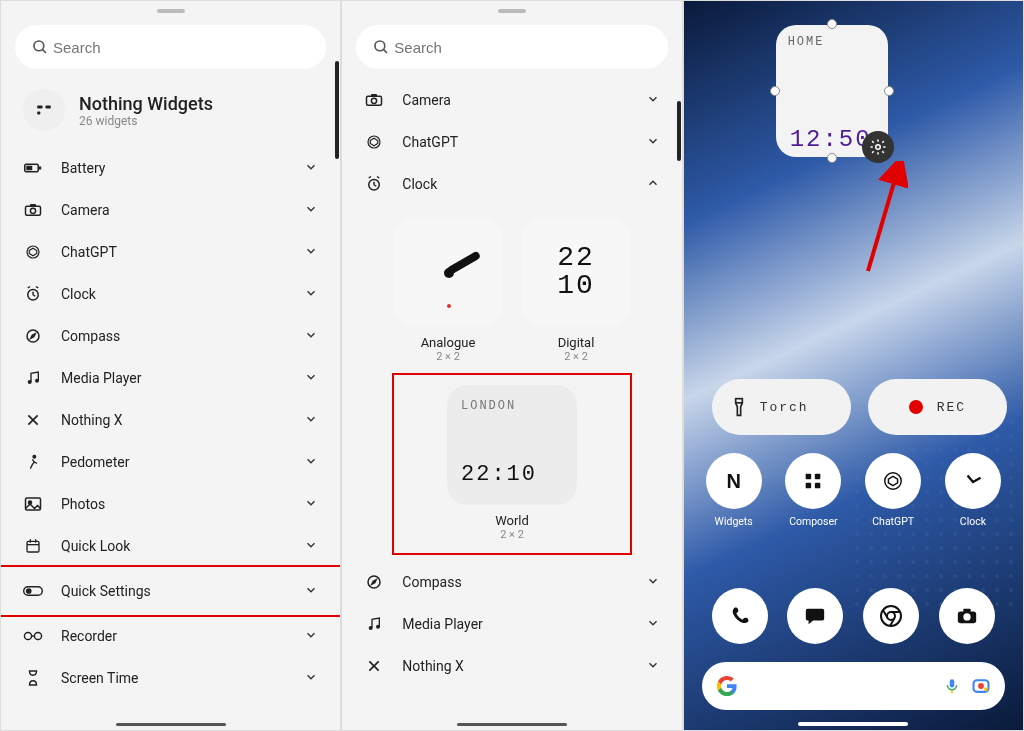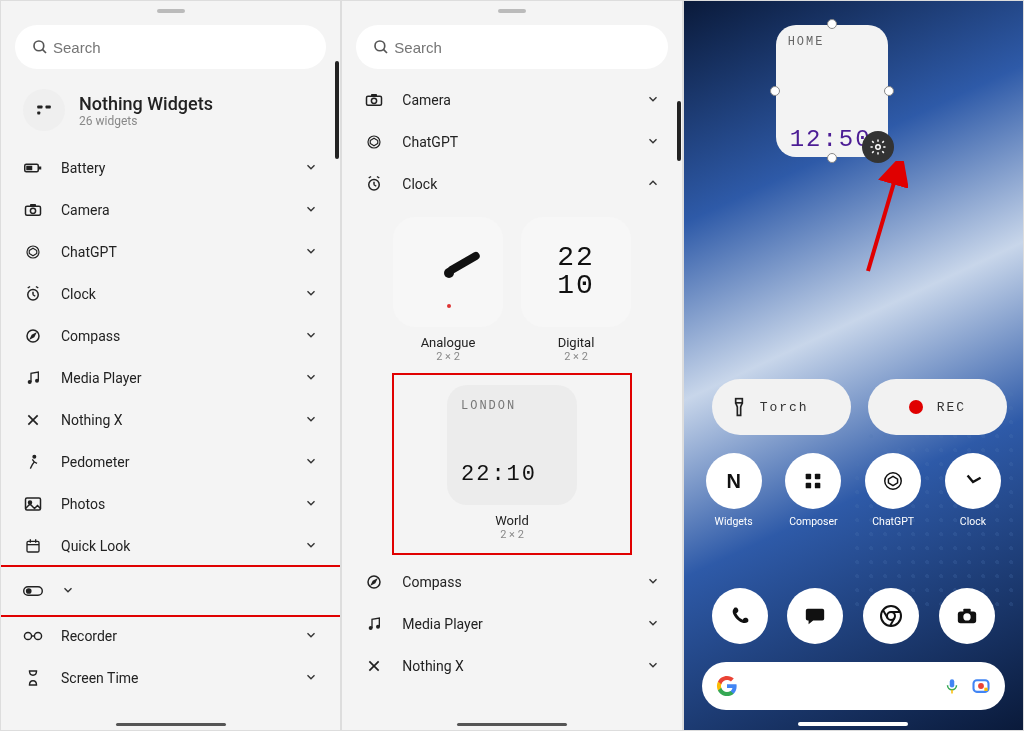--- a/index.html
+++ b/index.html
@@ -353,20 +353,21 @@
             <polyline points="6 9 12 15 18 9"></polyline>
           </svg></span>
     </div>
     <div class="row highlight-red" style="height:48px;">
       <span class="ricon">
           <svg width="20" height="12" viewBox="0 0 28 14">
             <rect x="1" y="1" width="26" height="12" rx="6" fill="none" stroke="#222" stroke-width="2"></rect>
             <circle cx="8" cy="7" r="4" fill="#222"></circle>
           </svg>
         </span>
+      <span class="label">Quick Settings</span>
       <span class="chev"><svg width="14" height="14" viewBox="0 0 24 24" fill="none" stroke="#333" stroke-width="2.4">
             <polyline points="6 9 12 15 18 9"></polyline>
           </svg></span>
     </div>
     <div class="row">
       <span class="ricon">
           <svg width="20" height="12" viewBox="0 0 28 14" fill="none" stroke="#222" stroke-width="2">
             <circle cx="7" cy="7" r="5"></circle>
             <circle cx="21" cy="7" r="5"></circle>
             <line x1="12" y1="7" x2="16" y2="7"></line>

